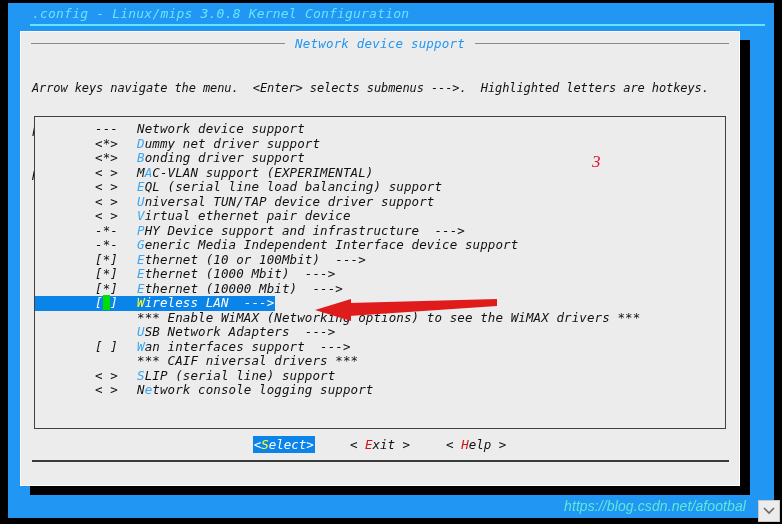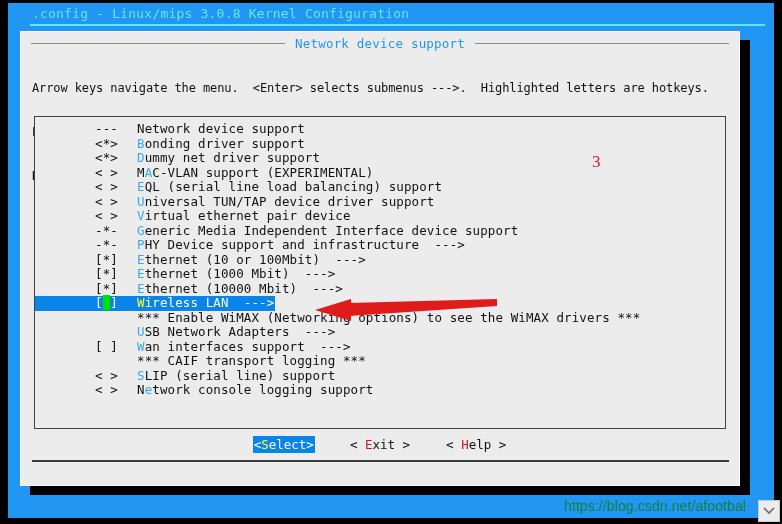--- a/index.html
+++ b/index.html
@@ -13,20 +13,21 @@
     overflow: hidden;
     font-family: "DejaVu Sans Mono", "Liberation Mono", monospace;
   }
 
   
   #screen {
     position: relative;
     width: 782px;
     height: 524px;
     background: #000000;
+    font-style: italic;
   }
 
   
   .backdrop {
     position: absolute;
     left: 8px;
     top: 3px;
     width: 766px;
     height: 515px;
     background: #2196f3;
@@ -231,21 +232,21 @@
     font-size: 17px;
     font-family: "Liberation Serif", serif;
     font-weight: 500;
   }
 
   
   .watermark {
     position: absolute;
     left: 564px;
     top: 498px;
-    color: #15803d;
+    color: #5eead4;
     font-size: 14px;
     font-family: "Liberation Sans", sans-serif;
     white-space: pre;
     letter-spacing: 0.1px;
   }
 
   
   .page-chevron {
     position: absolute;
     right: 2px;
@@ -282,36 +283,36 @@
 
     <div class="helptext">
       <div>Arrow keys navigate the menu.  &lt;Enter&gt; selects submenus ---&gt;.  Highlighted letters are hotkeys.</div>
       <div>Pressing &lt;Y&gt; includes, &lt;N&gt; excludes, &lt;M&gt; modularizes features.  Press &lt;Esc&gt;&lt;Esc&gt; to exit, &lt;?&gt; for</div>
       <div>Help, &lt;/&gt; for Search.  Legend: [*] built-in  [ ] excluded  &lt;M&gt; module  &lt; &gt; module capable</div>
     </div>
 
     <div class="listframe">
       <div class="listinner" id="menu-list">
           <div class="row"><span class="tag">---</span><span class="label">Network device support</span></div>
+          <div class="row"><span class="tag">&lt;*&gt;</span><span class="label"><span class="hot">D</span>ummy net driver support</span></div>
           <div class="row"><span class="tag">&lt;*&gt;</span><span class="label"><span class="hot">B</span>onding driver support</span></div>
-          <div class="row"><span class="tag">&lt;*&gt;</span><span class="label"><span class="hot">D</span>ummy net driver support</span></div>
           <div class="row"><span class="tag">&lt; &gt;</span><span class="label">M<span class="hot">A</span>C-VLAN support (EXPERIMENTAL)</span></div>
           <div class="row"><span class="tag">&lt; &gt;</span><span class="label"><span class="hot">E</span>QL (serial line load balancing) support</span></div>
           <div class="row"><span class="tag">&lt; &gt;</span><span class="label"><span class="hot">U</span>niversal TUN/TAP device driver support</span></div>
           <div class="row"><span class="tag">&lt; &gt;</span><span class="label"><span class="hot">V</span>irtual ethernet pair device</span></div>
+          <div class="row"><span class="tag">-*-</span><span class="label"><span class="hot">P</span>HY Device support and infrastructure  ---&gt;</span></div>
           <div class="row"><span class="tag">-*-</span><span class="label"><span class="hot">G</span>eneric Media Independent Interface device support</span></div>
-          <div class="row"><span class="tag">-*-</span><span class="label"><span class="hot">P</span>HY Device support and infrastructure  ---&gt;</span></div>
           <div class="row"><span class="tag">[*]</span><span class="label"><span class="hot">E</span>thernet (10 or 100Mbit)  ---&gt;</span></div>
           <div class="row"><span class="tag">[*]</span><span class="label"><span class="hot">E</span>thernet (1000 Mbit)  ---&gt;</span></div>
           <div class="row"><span class="tag">[*]</span><span class="label"><span class="hot">E</span>thernet (10000 Mbit)  ---&gt;</span></div>
           <div class="row selected"><span class="tag">[<span class="star">*</span>]</span><span class="label"><span class="hot">W</span>ireless LAN  ---&gt;</span></div>
           <div class="row info"><span class="tag"></span><span class="label">*** Enable WiMAX (Networking options) to see the WiMAX drivers ***</span></div>
           <div class="row"><span class="tag"></span><span class="label"><span class="hot">U</span>SB Network Adapters  ---&gt;</span></div>
           <div class="row"><span class="tag">[ ]</span><span class="label"><span class="hot">W</span>an interfaces support  ---&gt;</span></div>
-          <div class="row info"><span class="tag"></span><span class="label">*** CAIF transport logging ***</span></div>
+          <div class="row info"><span class="tag"></span><span class="label">*** CAIF niversal drivers ***</span></div>
           <div class="row"><span class="tag">&lt; &gt;</span><span class="label"><span class="hot">S</span>LIP (serial line) support</span></div>
           <div class="row"><span class="tag">&lt; &gt;</span><span class="label">N<span class="hot">e</span>twork console logging support</span></div>
         </div>
     </div>
 
     <div class="buttons" id="button-bar">
         <div class="btn primary">&lt;<span class="hot">S</span>elect&gt;</div>
         <div class="btn">&lt; <span class="hot">E</span>xit &gt;</div>
         <div class="btn">&lt; <span class="hot">H</span>elp &gt;</div>
       </div>

